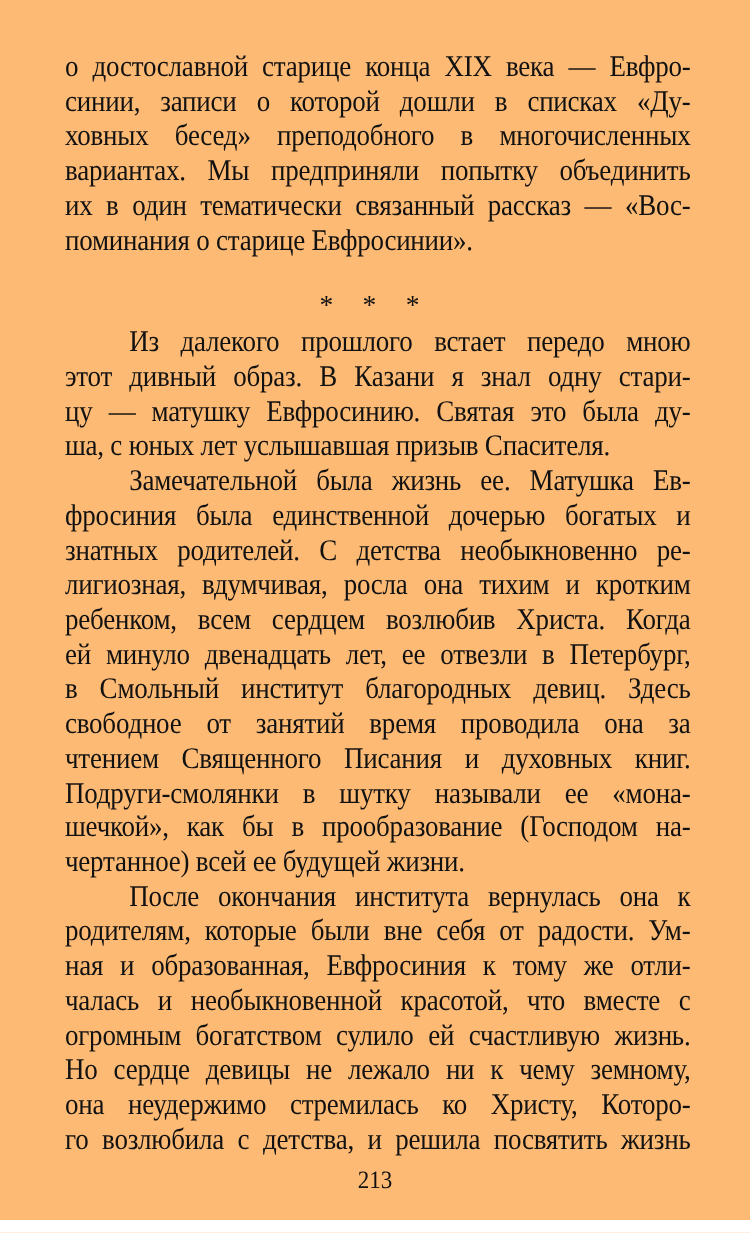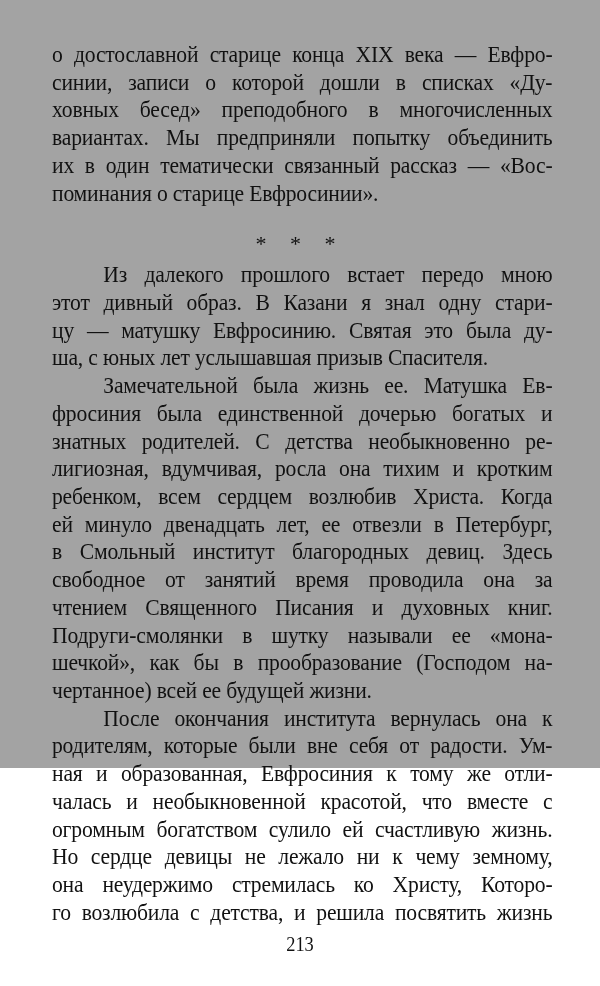--- a/index.html
+++ b/index.html
@@ -11,22 +11,22 @@
     width: 600px;
     height: 986px;
     position: relative;
     overflow: hidden;
     font-family: "Liberation Serif", "DejaVu Serif", serif;
     color: #111111;
   }
   .page {
     position: absolute;
     left: 0; top: 0;
-    width: 600px; height: 768px;
-    background: #a3a3a3;
+    width: 600px; height: 976px;
+    background: #fdba74;
   }
   .column {
     position: absolute;
     left: 52px;
     top: 0;
     width: 556px;               
     transform: scaleX(0.9);
     transform-origin: 0 0;
   }
   .line {

